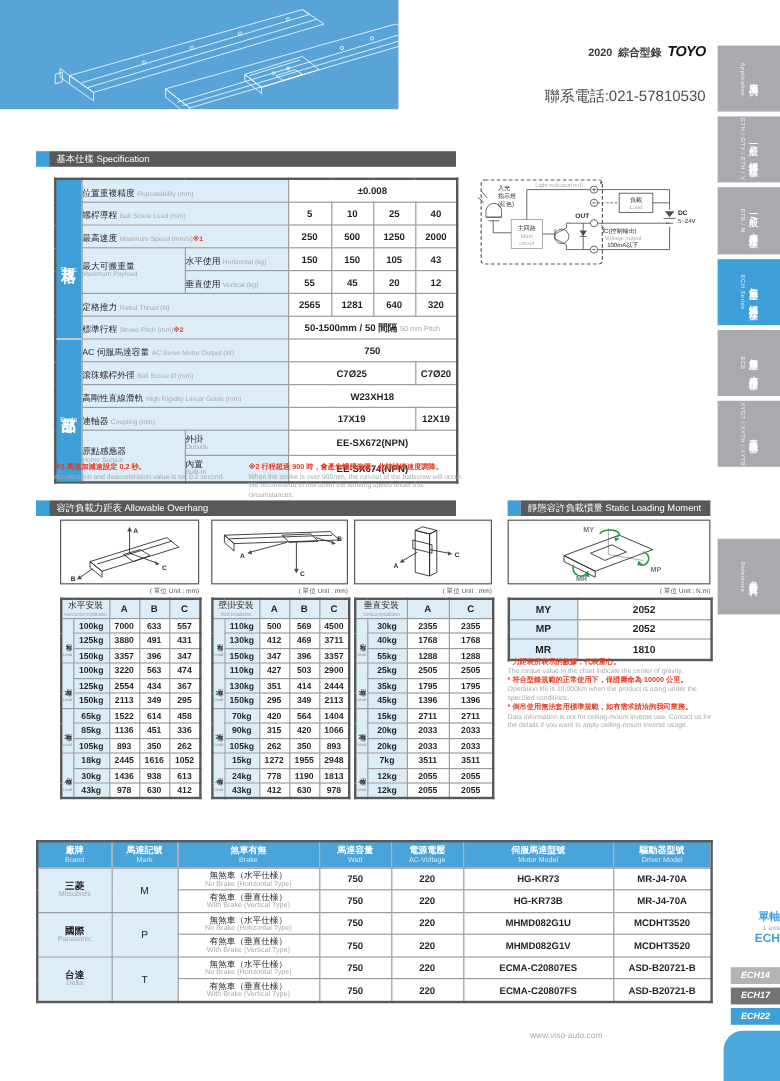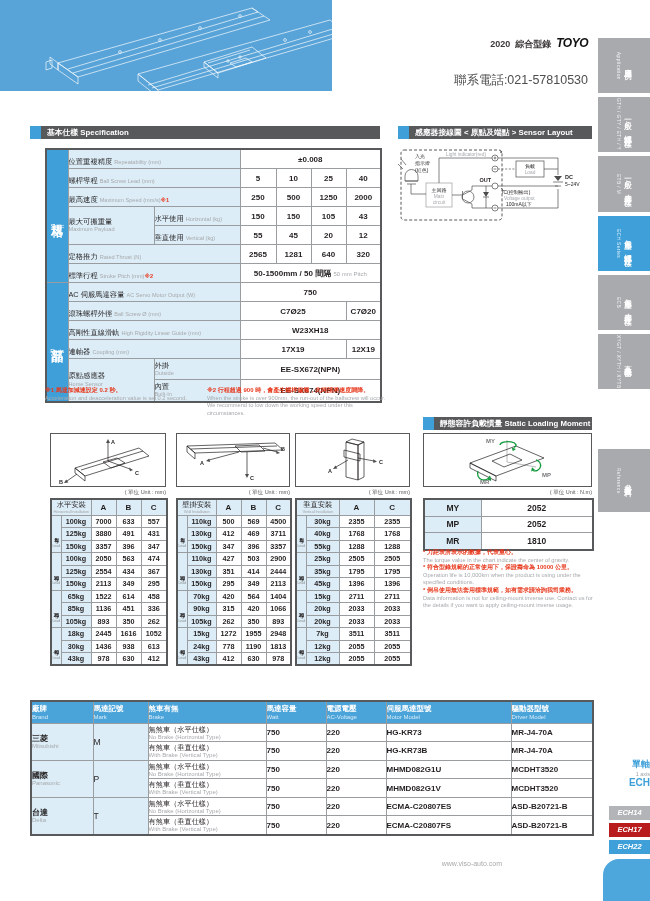--- a/index.html
+++ b/index.html
@@ -24,21 +24,21 @@
   .stab .ten{writing-mode:vertical-rl;text-orientation:mixed;font-size:4.8px;letter-spacing:.4px;opacity:.85;order:1}
   .pnav{right:0;top:758px;width:52px;text-align:right}
   .pnav .axzh{display:block;font-size:9px;font-weight:700;color:#3fa0d9}
   .pnav .axen{display:block;font-size:5.5px;color:#9fa1a4}
   .pnav .axs{display:block;font-size:10px;font-weight:700;color:#3fa0d9}
   .ptab{left:609px;width:41px;height:14px;color:#fff;font-size:7.5px;font-weight:700;font-style:italic;line-height:14px;text-align:center}
   .corner{right:0;bottom:0;width:47px;height:42px;background:#4da6dc;border-top-left-radius:16px}
   
   .sec{position:absolute;display:flex;height:13px}
   .sq{width:11px;background:#3fa0d9;flex:none}
-  .bar{flex:1;background:#58595b;color:#fff;font-size:7.8px;font-weight:700;line-height:13px;padding-left:6px;white-space:nowrap;overflow:hidden}
+  .bar{flex:1;background:#58595b;color:#fff;font-size:7.8px;font-weight:400;line-height:13px;padding-left:6px;white-space:nowrap;overflow:hidden}
   
   .spec{position:absolute;left:45px;top:148px;width:335px;border-collapse:collapse;table-layout:fixed;border:2px solid #58595b}
   .spec td{border:1px solid #9a9da0;padding:0;overflow:hidden;white-space:nowrap;vertical-align:middle}
   .grp{background:#3fa0d9;color:#fff;text-align:center}
   .grp .gzh{writing-mode:vertical-rl;text-orientation:upright;font-size:12px;font-weight:700;letter-spacing:2px;display:inline-block;line-height:1}
   .grp .gen{display:block;font-size:6px;margin-top:1px}
   .lab{background:#dcedf7;padding-left:4px;text-align:left}
   .lab .zh{font-size:7.3px}
   .lab .en{font-size:5.6px;color:#a7a9ac;margin-left:2px}
   .lab .zh2,.lab .en2{display:block;line-height:1.15}
@@ -66,21 +66,21 @@
   .lead .len{display:block;font-size:3.8px;color:#8a8c8e;transform:scale(.9)}
   .kg{background:#dcedf7;font-size:7.2px;font-weight:700}
   .ov{font-size:7.2px;font-weight:700}
   
   .mt{position:absolute;left:423px;top:498px;width:169px;border-collapse:collapse;table-layout:fixed;border:2px solid #58595b}
   .mt td{border:1px solid #9a9da0;height:13.5px;text-align:center}
   .ml{background:#dcedf7;font-weight:700;font-size:8.5px}
   .mv{font-size:8.5px;font-weight:600}
   
   .motor{position:absolute;left:30px;top:700px;width:562px;border-collapse:collapse;table-layout:fixed;border:2px solid #58595b}
-  .motor td{border:1px solid #9a9da0;padding:0;overflow:hidden;vertical-align:middle}
+  .motor td{border:1px solid #9a9da0;text-align:center;padding:0;overflow:hidden;vertical-align:middle}
   .mh{background:#4aa3d9;color:#fff}
   .mh .mzh{display:block;font-size:7.5px;font-weight:700;line-height:1.25}
   .mh .men{display:block;font-size:6px;color:#d8ecf8;line-height:1.1}
   .mb{background:#dcedf7}
   .mb .bzh{display:block;font-size:8px;font-weight:700;line-height:1.2}
   .mb .ben{display:block;font-size:6px;color:#a7a9ac;line-height:1.1}
   .mk{background:#dcedf7;font-size:8.5px}
   .brk .bz{display:block;font-size:7.2px;line-height:1.25}
   .brk .be{display:block;font-size:6px;color:#a7a9ac;line-height:1.1}
   .num{font-size:8px;font-weight:600}
@@ -164,24 +164,20 @@
     <span class="ten">XYGT / XYTH / XYTB</span>
     </div>
   <div class="abs stab" style="top:449px;height:63px">
     <span class="tzh">參考資料</span>
     <span class="ten">Reference</span>
     </div>
 
   <div class="sec" style="left:30px;top:126px;width:350px">
     <div class="sq"></div>
     <div class="bar">基本仕樣 Specification</div>
-    </div>
-  <div class="sec" style="left:398px;top:126px;width:194px">
-    <div class="sq"></div>
-    <div class="bar">感應器接線圖 &lt; 原點及端點 &gt; Sensor Layout</div>
     </div>
 
   <table class="spec">
     <colgroup>
         <col style="width:22px">
         <col style="width:86px">
         <col style="width:86px">
         <col style="width:36px">
         <col style="width:35px">
         <col style="width:35px">
@@ -321,20 +317,24 @@
       <path class="fillk" d="M156,31 L164,31 L160,36 Z"></path>
       <text class="t5b" x="167" y="34">DC</text>
       <text class="t5" x="167" y="41">5~24V</text>
       <path class="ln" d="M103,43 L106,46"></path>
       <text class="t5" x="104" y="49">IC(控制輸出)</text>
       <text class="tg" x="106" y="55">Voltage output</text>
       <text class="t5" x="108" y="61">100mA以下</text>
     </svg>
   </div>
 
+  <div class="sec" style="left:30px;top:417px;width:350px">
+    <div class="sq"></div>
+    <div class="bar">容許負載力距表 Allowable Overhang</div>
+    </div>
   <div class="sec" style="left:423px;top:417px;width:169px">
     <div class="sq"></div>
     <div class="bar">靜態容許負載慣量 Static Loading Moment</div>
     </div>
 
   <div class="abs dbox" style="left:50px;top:433px;width:116px;height:54px">
     <svg width="113" height="51" viewBox="0 0 113 51">
       <path class="aln" d="M24,34 L34,42 L98,22 L88,14 Z M24,34 L34,42 L34,47 L24,39 Z M30,36 L92,17"></path>
       <path class="aln" d="M52,28 L60,34 L74,29 L66,24 Z"></path>
       <path class="aln" d="M57,27 V8"></path>
@@ -431,21 +431,21 @@
         </tr>
     <tr style="height:12.5px">
           <td class="kg">150kg</td>
           <td class="ov">3357</td>
           <td class="ov">396</td>
           <td class="ov">347</td>
         </tr>
     <tr style="height:12.5px">
           <td class="lead" rowspan="3"><span class="lzh">導程</span><span class="lnum">10</span><span class="len">Lead</span></td>
       <td class="kg">100kg</td>
-          <td class="ov">2050</td>
+          <td class="ov">3220</td>
           <td class="ov">563</td>
           <td class="ov">474</td>
         </tr>
     <tr style="height:12.5px">
           <td class="kg">125kg</td>
           <td class="ov">2554</td>
           <td class="ov">434</td>
           <td class="ov">367</td>
         </tr>
     <tr style="height:12.5px">
@@ -824,18 +824,18 @@
         </tr>
   </tbody>
     </table>
 
   <div class="abs pnav">
     <span class="axzh">單軸</span>
     <span class="axen">1 axis</span>
     <span class="axs">ECH</span>
   </div>
   <div class="abs ptab" style="top:806px;background:#b2b4b7">ECH14</div>
-  <div class="abs ptab" style="top:823px;background:#b91c1c">ECH17</div>
+  <div class="abs ptab" style="top:823px;background:#737373">ECH17</div>
   <div class="abs ptab" style="top:840px;background:#3fa0d9">ECH22</div>
   <div class="abs corner"></div>
   <div class="abs footer">www.viso-auto.com</div>
 
 </div>
 
 </body></html>

